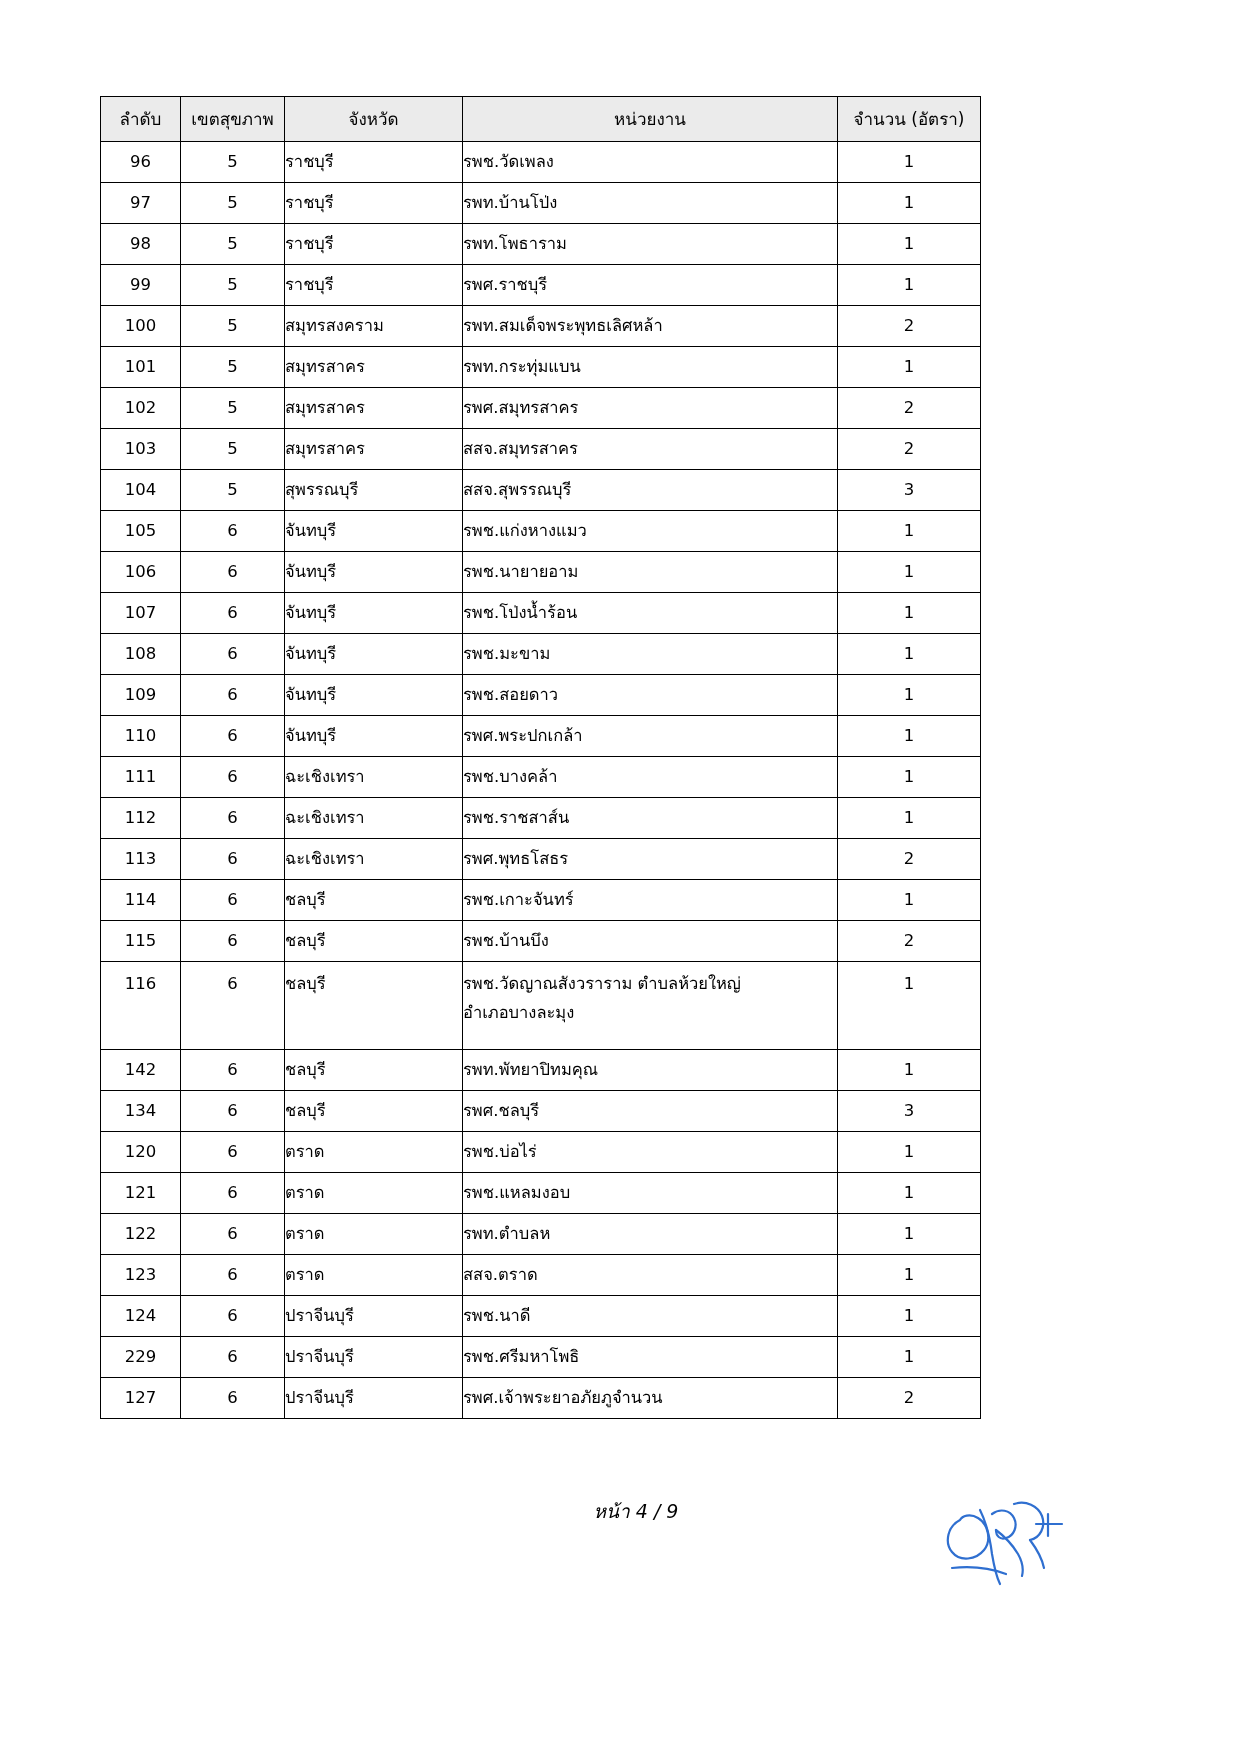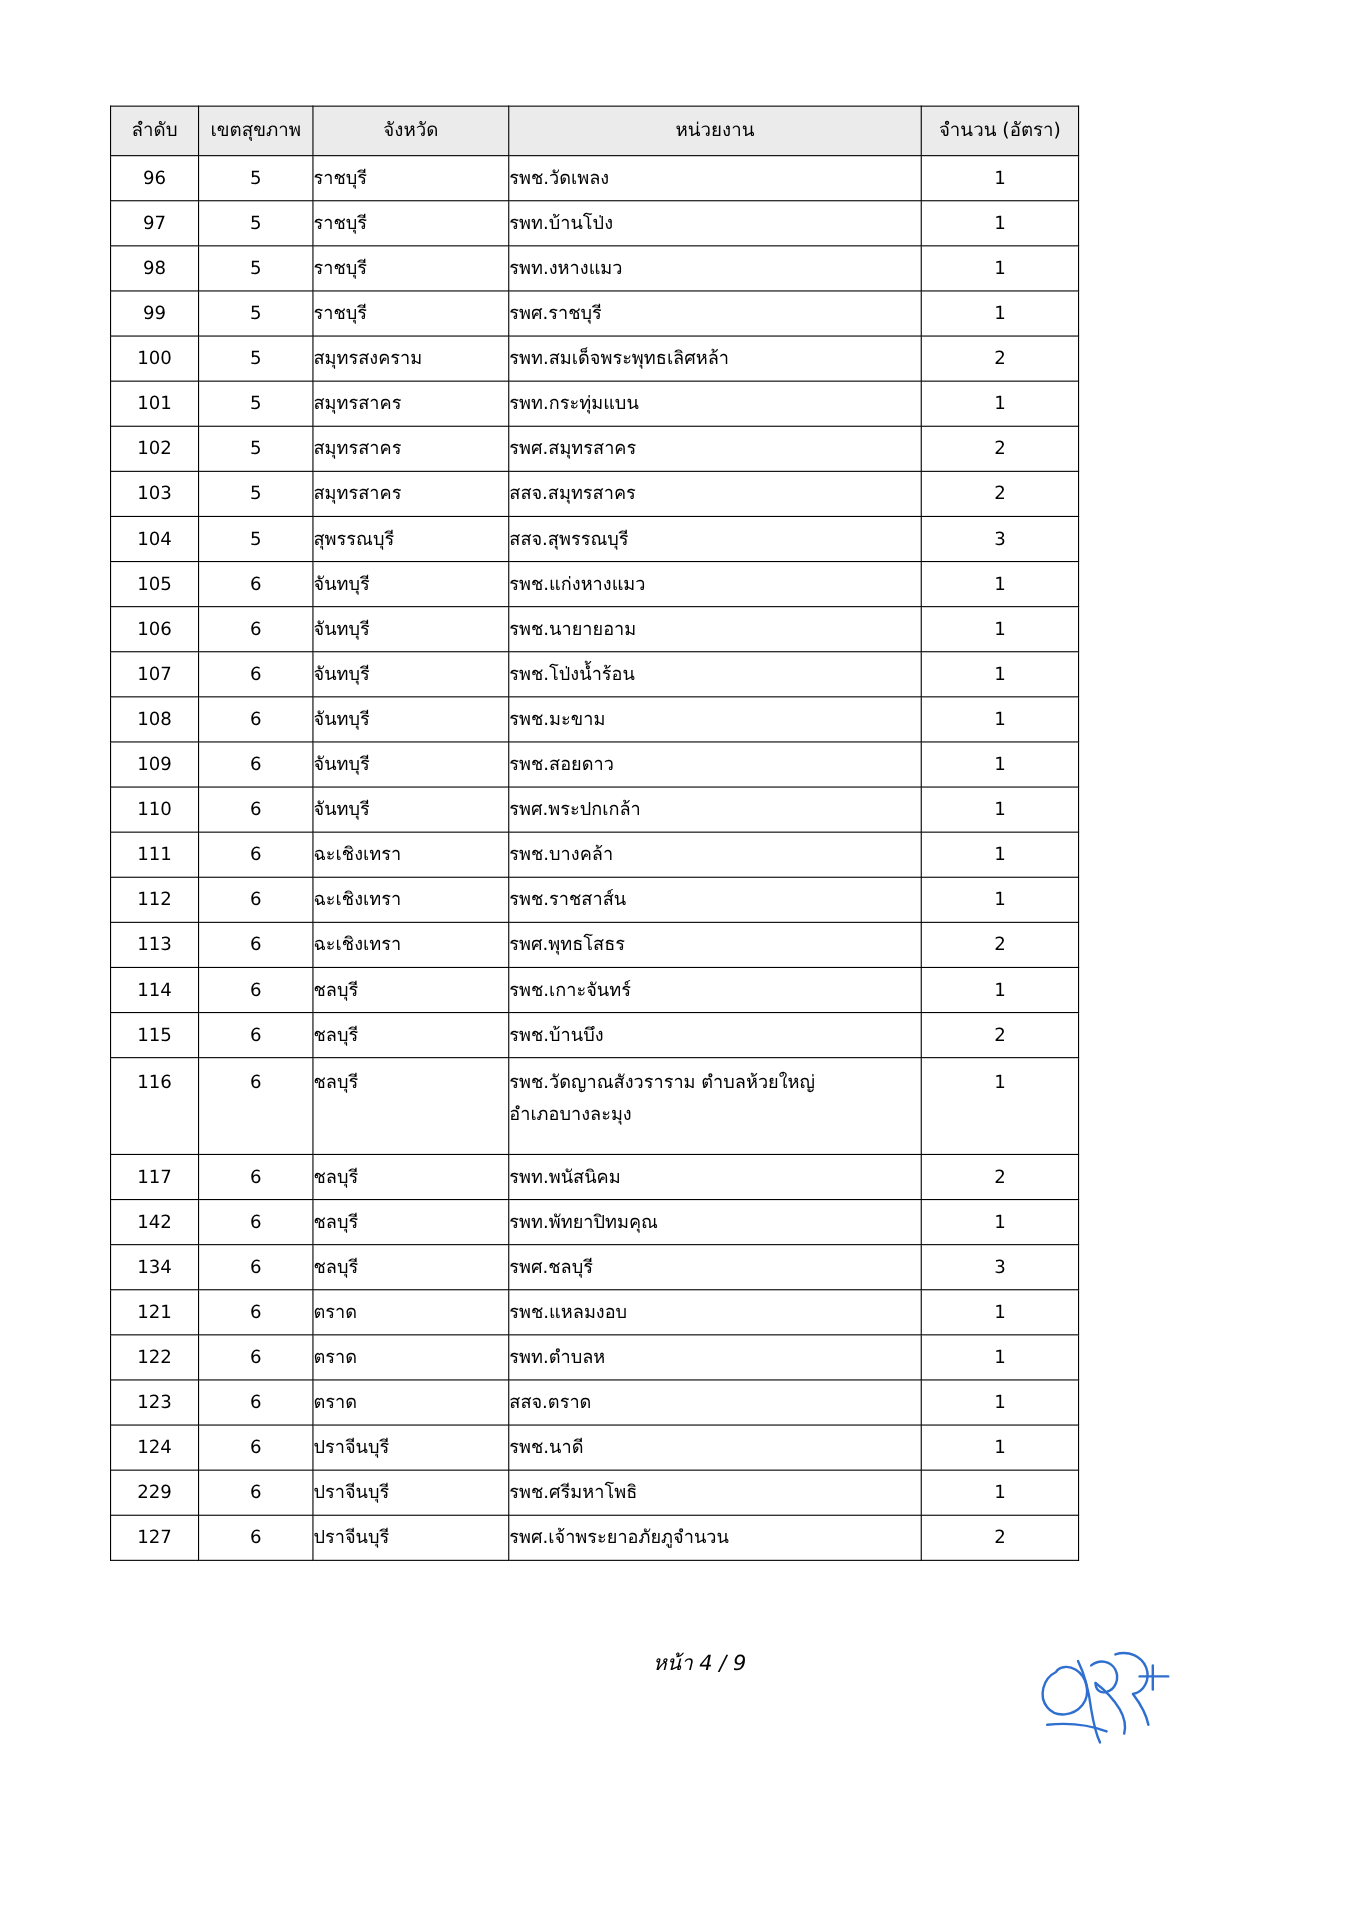--- a/index.html
+++ b/index.html
@@ -131,21 +131,21 @@
           <td class="num">97</td>
           <td class="zone">5</td>
           <td class="prov">ราชบุรี</td>
           <td class="org"><span>รพท.บ้านโป่ง</span></td>
           <td class="qty">1</td>
         </tr>
         <tr>
           <td class="num">98</td>
           <td class="zone">5</td>
           <td class="prov">ราชบุรี</td>
-          <td class="org"><span>รพท.งหางแมว</span></td>
+          <td class="org"><span>รพท.โพธาราม</span></td>
           <td class="qty">1</td>
         </tr>
         <tr>
           <td class="num">99</td>
           <td class="zone">5</td>
           <td class="prov">ราชบุรี</td>
           <td class="org"><span>รพศ.ราชบุรี</span></td>
           <td class="qty">1</td>
         </tr>
         <tr>
@@ -261,39 +261,39 @@
           <td class="qty">2</td>
         </tr>
         <tr class="tall">
           <td class="num">116</td>
           <td class="zone">6</td>
           <td class="prov">ชลบุรี</td>
           <td class="org"><span>รพช.วัดญาณสังวราราม ตำบลห้วยใหญ่</span><span class="line2">อำเภอบางละมุง</span></td>
           <td class="qty">1</td>
         </tr>
         <tr>
-          <td class="num">117</td>
-          <td class="zone">6</td>
-          <td class="prov">ชลบุรี</td>
-          <td class="org"><span>รพท.พนัสนิคม</span></td>
-          <td class="qty">2</td>
-        </tr>
-        <tr>
           <td class="num">142</td>
           <td class="zone">6</td>
           <td class="prov">ชลบุรี</td>
           <td class="org"><span>รพท.พัทยาปิทมคุณ</span></td>
           <td class="qty">1</td>
         </tr>
         <tr>
           <td class="num">134</td>
           <td class="zone">6</td>
           <td class="prov">ชลบุรี</td>
           <td class="org"><span>รพศ.ชลบุรี</span></td>
           <td class="qty">3</td>
+        </tr>
+        <tr>
+          <td class="num">120</td>
+          <td class="zone">6</td>
+          <td class="prov">ตราด</td>
+          <td class="org"><span>รพช.บ่อไร่</span></td>
+          <td class="qty">1</td>
         </tr>
         <tr>
           <td class="num">121</td>
           <td class="zone">6</td>
           <td class="prov">ตราด</td>
           <td class="org"><span>รพช.แหลมงอบ</span></td>
           <td class="qty">1</td>
         </tr>
         <tr>
           <td class="num">122</td>

